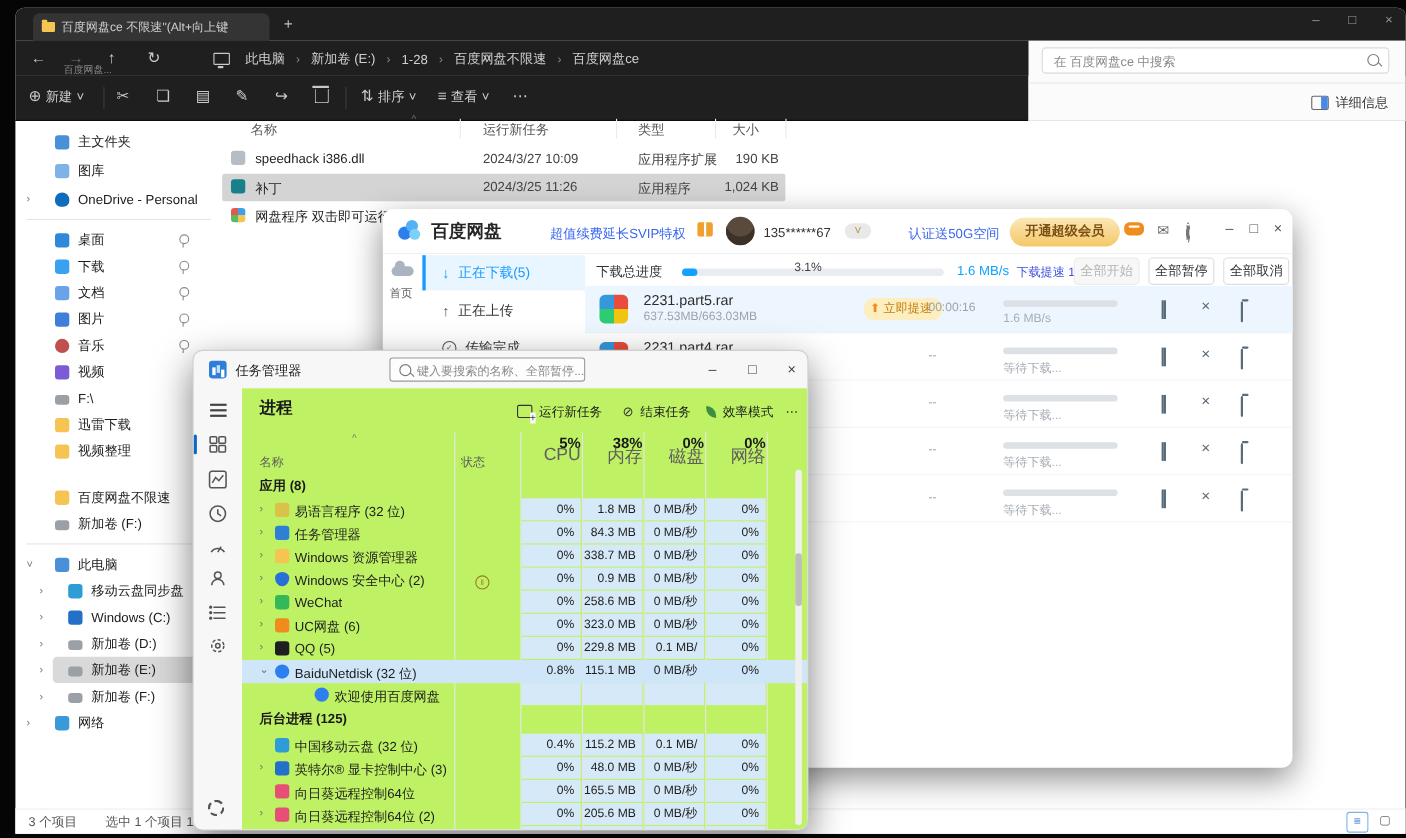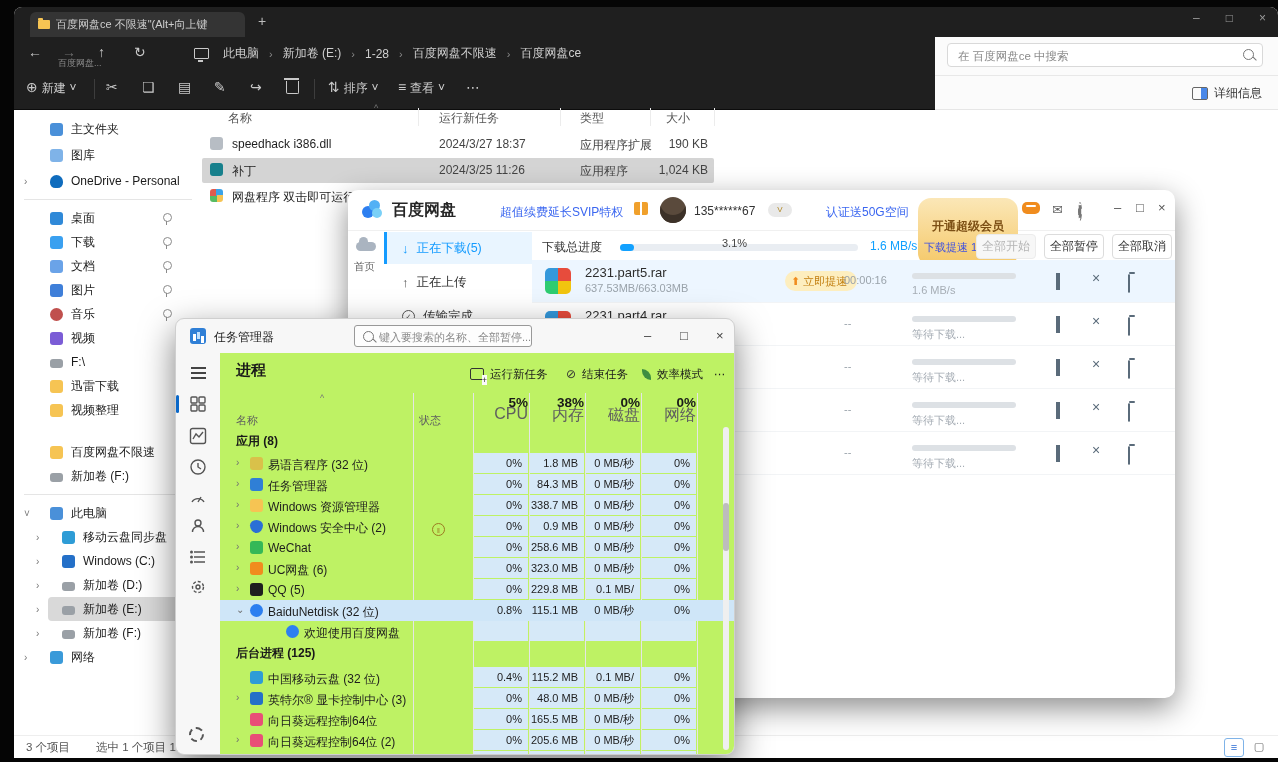--- a/index.html
+++ b/index.html
@@ -78,21 +78,21 @@
   .bd-logo .c2{left:7px;top:0;width:11px;height:11px;background:#53b1f5;}
   .bd-logo .c3{left:10px;top:8px;width:10px;height:10px;background:#7ad0f7;}
   .bd-title{position:absolute;left:44px;top:10px;font-size:16px;font-weight:700;color:#262626;}
   .bd-promo{position:absolute;left:152px;top:14px;font-size:12px;color:#3a66f0;}
   .gift{position:absolute;left:286px;top:12px;width:14px;height:13px;background:#f0a02c;border-radius:2px;}
   .gift:after{content:"";position:absolute;left:6px;top:0;width:2px;height:13px;background:#fff;}
   .avatar{position:absolute;left:312px;top:7px;width:26px;height:26px;border-radius:50%;background:#5a4a3c;box-shadow:inset 0 -8px 0 #3c3128;}
   .bd-user{position:absolute;left:346px;top:14px;font-size:12px;color:#333;}
   .vipbadge{position:absolute;left:420px;top:13px;width:24px;height:14px;background:#e9e9e9;border-radius:7px;font-size:8px;color:#b0892b;text-align:center;line-height:14px;}
   .bd-verify{position:absolute;left:478px;top:14px;font-size:12px;color:#3a66f0;}
-  .gold-btn{position:absolute;left:570px;top:8px;height:36px;padding:16px 14px;background:linear-gradient(#fbe7b7,#f5c868);border-radius:13px;font-size:12px;font-weight:700;color:#7c4f14;line-height:25px;}
+  .gold-btn{position:absolute;left:570px;top:8px;height:26px;padding:0 14px;background:linear-gradient(#fbe7b7,#f5c868);border-radius:13px;font-size:12px;font-weight:700;color:#7c4f14;line-height:25px;}
   .hd-ic{position:absolute;top:12px;font-size:13px;color:#666;}
   .gamepad{position:absolute;left:674px;top:12px;width:18px;height:12px;background:#f08c1e;border-radius:5px;}
   .gamepad:after{content:"";position:absolute;left:4px;top:3px;width:10px;height:2px;background:#fff;border-radius:1px;}
   .gearc{width:12px;height:12px;border:2px dashed #777;border-radius:50%;box-sizing:border-box;}
   .bd-ctl{position:absolute;top:10px;font-size:13px;color:#555;}
   
   .bd-rail{position:absolute;left:0;top:40px;width:36px;bottom:0;}
   .cloud{position:absolute;left:8px;top:12px;width:20px;height:9px;background:#aab4c0;border-radius:6px;}
   .cloud:before{content:"";position:absolute;left:3px;top:-5px;width:9px;height:9px;background:#aab4c0;border-radius:50%;}
   .rail-label{position:absolute;left:6px;top:30px;font-size:10.5px;color:#666;}
@@ -251,21 +251,21 @@
     <span class="col-head" style="left:566px">类型</span>
     <span class="col-head" style="left:652px">大小</span>
     <span class="colline" style="left:404px"></span>
       <span class="colline" style="left:546px"></span>
       <span class="colline" style="left:636px"></span>
       <span class="colline" style="left:700px"></span>
 
     <div class="f-row" style="top:125px">
       <span class="f-ic ic-dll"></span>
       <span class="f-name">speedhack i386.dll</span>
-      <span class="f-date">2024/3/27 18:37</span>
+      <span class="f-date">2024/3/27 10:09</span>
       <span class="f-type">应用程序扩展</span>
       <span class="f-size">190 KB</span>
     </div>
     <div class="f-row sel" style="top:151px">
       <span class="f-ic ic-exe"></span>
       <span class="f-name">补丁</span>
       <span class="f-date">2024/3/25 11:26</span>
       <span class="f-type">应用程序</span>
       <span class="f-size">1,024 KB</span>
     </div>

